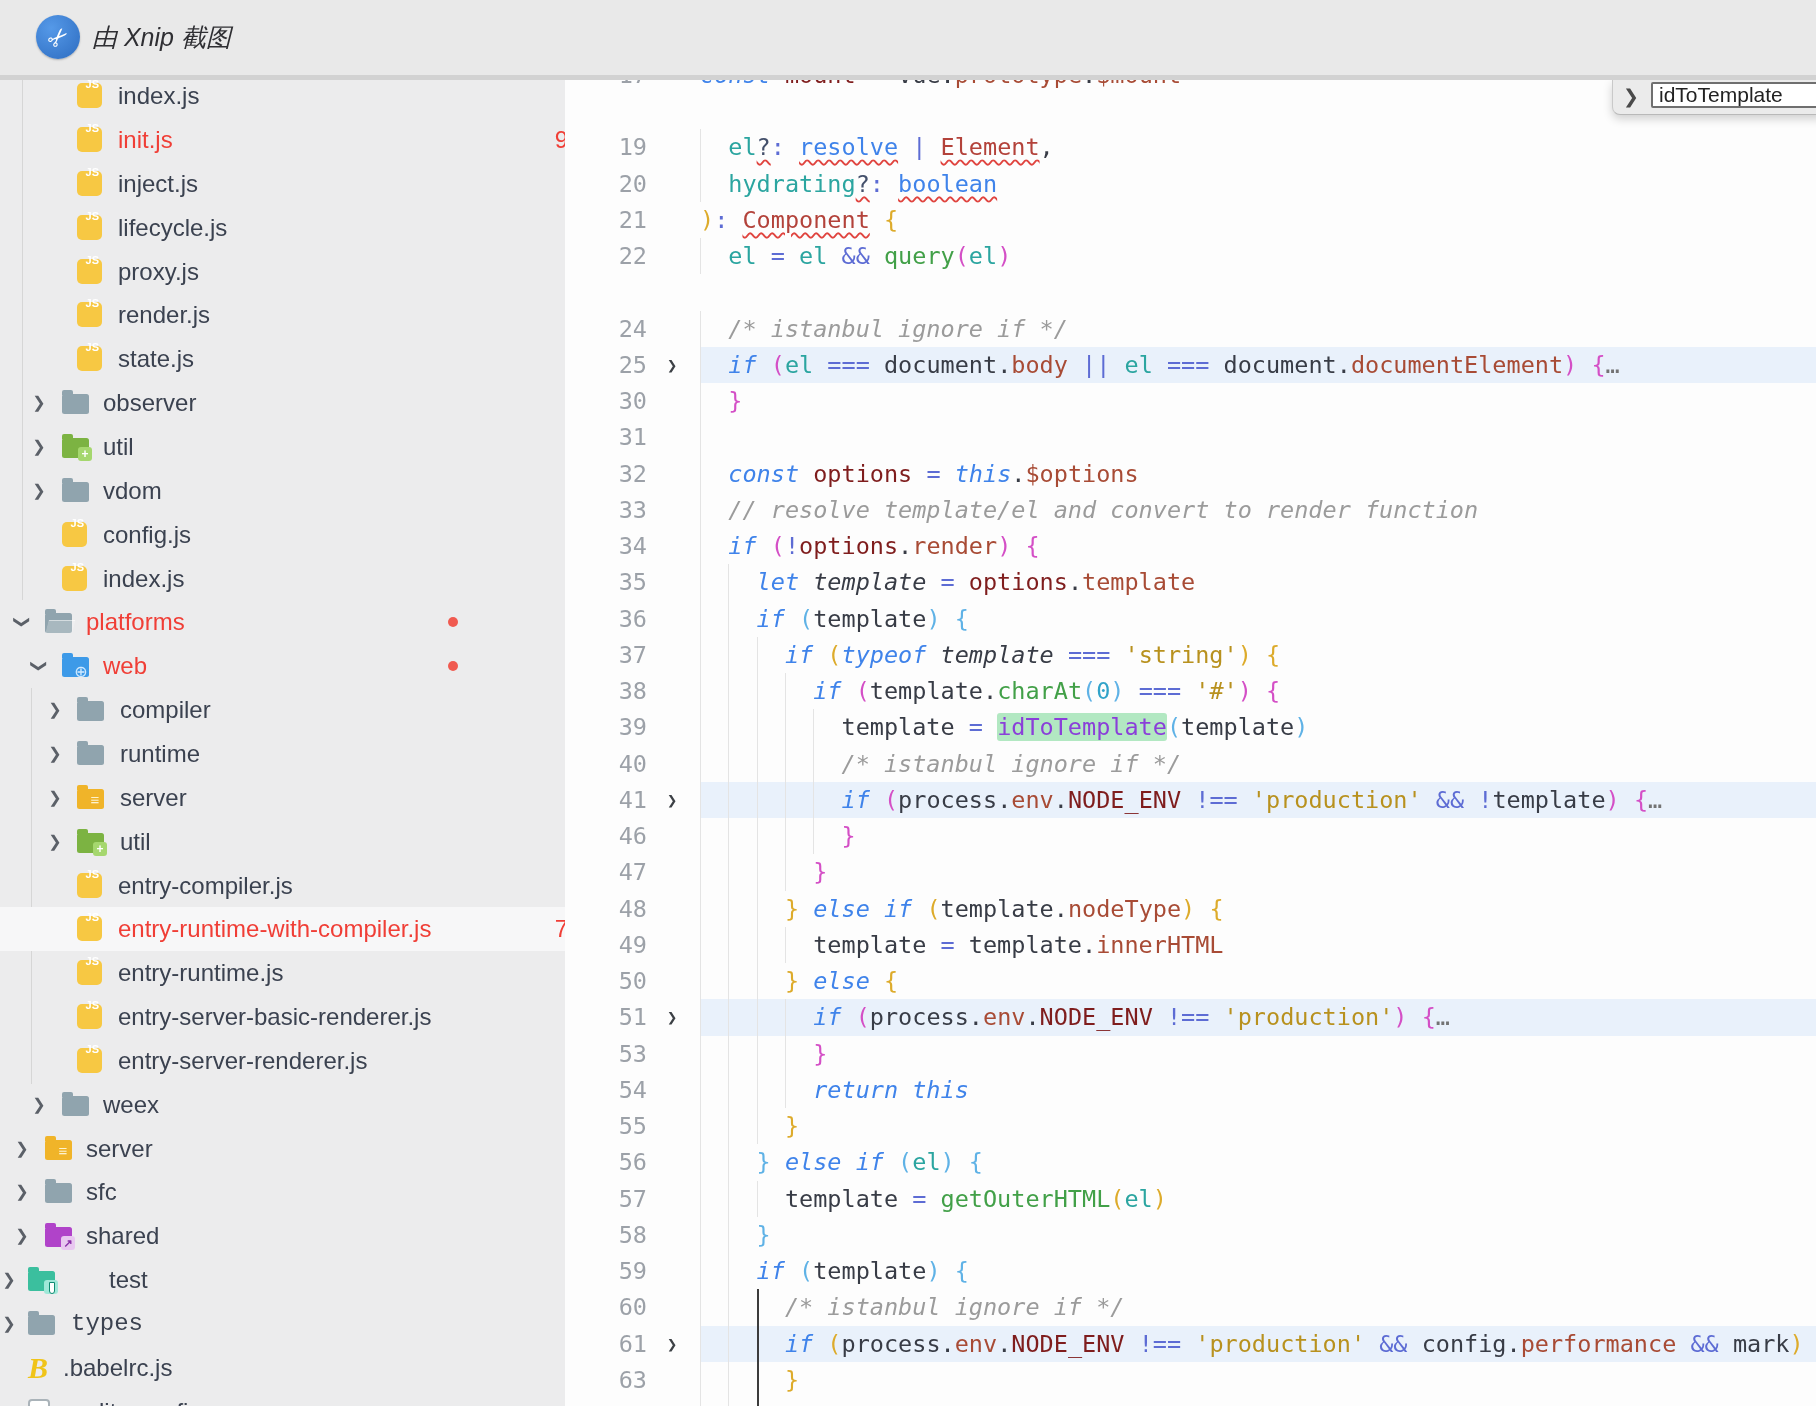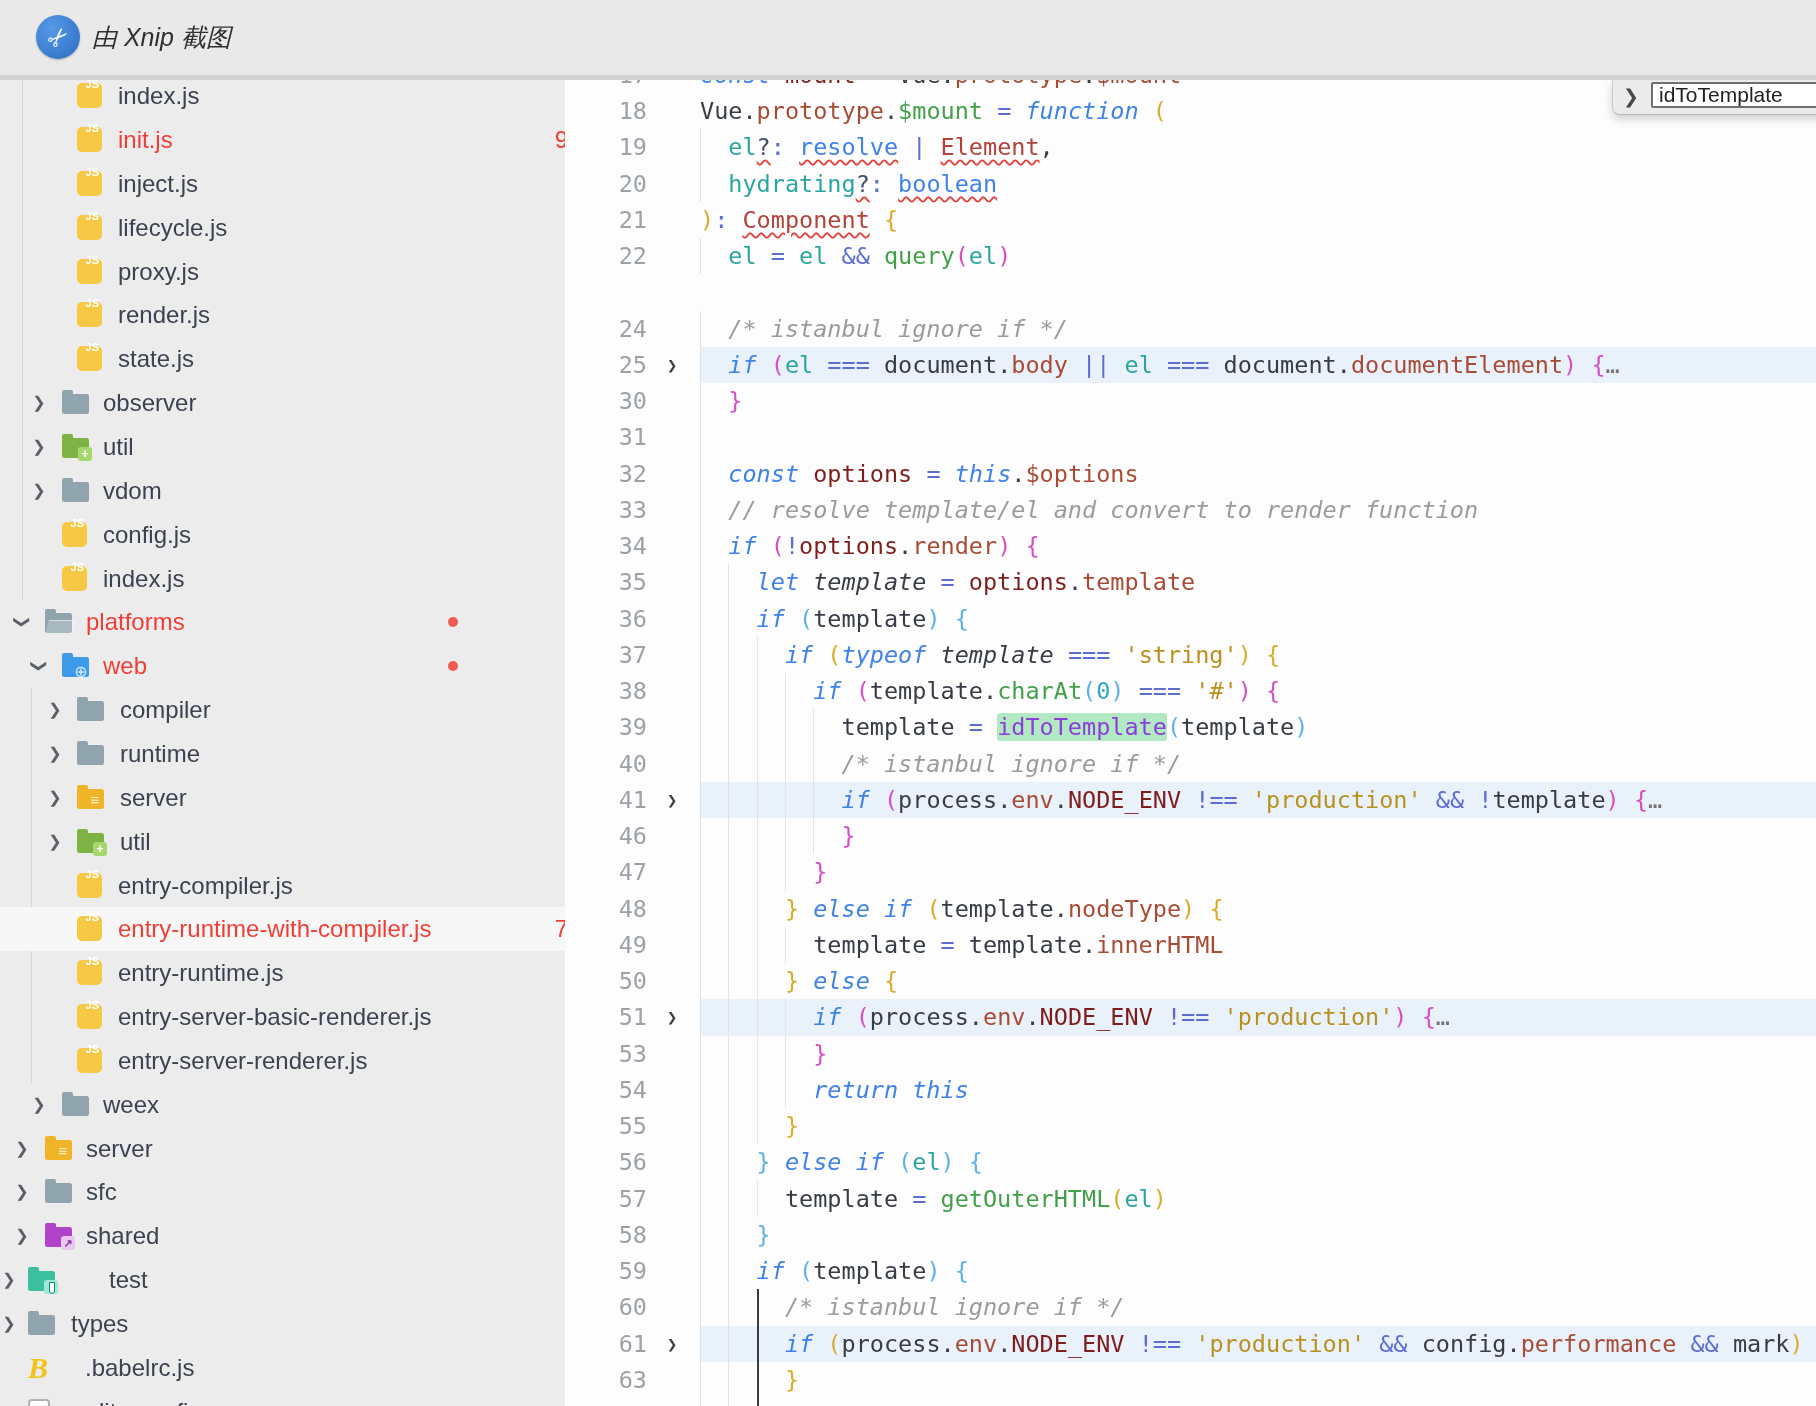--- a/index.html
+++ b/index.html
@@ -245,36 +245,35 @@
           <div class="ticon ico-folder fc-teal" style="left: 28px;">
             <span class="fb fb-tube">
               <i></i>
             </span>
           </div>
           <div class="tlabel" style="left: 77px; margin-left: 32px;">test</div>
         </div>
         <div class="trow" style="top: 1302px;">
           <div class="tchev" style="left: 0px;">❯</div>
           <div class="ticon ico-folder fc-gray" style="left: 28px;"></div>
-          <div class="tlabel" style="left: 71px;">types</div>
+          <div class="tlabel" style="left: 71px; font-family: Liberation Mono, monospace;">types</div>
         </div>
         <div class="trow" style="top: 1345.85px;">
           <div class="ticon ico-babel" style="left: 28px;">B</div>
-          <div class="tlabel" style="left: 85px;">.babelrc.js</div>
+          <div class="tlabel" style="left: 63px;">.babelrc.js</div>
         </div>
         <div class="trow" style="top: 1389.7px;">
           <div class="ticon ico-plain" style="left: 28px;"></div>
           <div class="tlabel" style="left: 71px;">.editorconfig</div>
         </div>
       </div>
   </div>
 
   <div id="codearea">
       <div class="crow" style="top: -23.1px;"><span class="lnum">17</span><span class="ctext"><span class="cd-kw">const </span><span class="cd-pu">mount</span><span class="cd-op"> = </span><span class="cd-id">Vue</span><span class="cd-id">.</span><span class="cd-pr">prototype</span><span class="cd-id">.</span><span class="cd-pr">$mount</span></span></div>
-      <div class="crow" style="top: 13.15px;"><span class="lnum">18</span><span class="ctext"><span class="cd-id">Vue</span><span class="cd-id">.</span><span class="cd-pr">prototype</span><span class="cd-id">.</span><span class="cd-fn">$mount</span><span class="cd-op"> = </span><span class="cd-kw">function </span><span class="cd-c0">(</span></span></div>
       <div class="crow" style="top: 49.4px;"><span class="lnum">19</span><i class="cguide" style="left: 135px;"></i><span class="ctext"><span class="cd-id">  </span><span class="cd-tn">el</span><span class="cd-wq">?</span><span class="cd-op">: </span><span class="cd-wb">resolve</span><span class="cd-op"> | </span><span class="cd-wr">Element</span><span class="cd-id">,</span></span></div>
       <div class="crow" style="top: 85.65px;"><span class="lnum">20</span><i class="cguide" style="left: 135px;"></i><span class="ctext"><span class="cd-id">  </span><span class="cd-tn">hydrating</span><span class="cd-wq">?</span><span class="cd-op">: </span><span class="cd-wb">boolean</span></span></div>
       <div class="crow" style="top: 121.9px;"><span class="lnum">21</span><span class="ctext"><span class="cd-c0">)</span><span class="cd-op">: </span><span class="cd-wr">Component</span><span class="cd-id"> </span><span class="cd-c0">{</span></span></div>
       <div class="crow" style="top: 158.15px;"><span class="lnum">22</span><i class="cguide" style="left: 135px;"></i><span class="ctext"><span class="cd-id">  </span><span class="cd-tn">el</span><span class="cd-op"> = </span><span class="cd-tn">el</span><span class="cd-op"> &amp;&amp; </span><span class="cd-fn">query</span><span class="cd-c1">(</span><span class="cd-tn">el</span><span class="cd-c1">)</span></span></div>
       <div class="crow" style="top: 230.65px;"><span class="lnum">24</span><i class="cguide" style="left: 135px;"></i><span class="ctext"><span class="cd-id">  </span><span class="cd-cm">/* istanbul ignore if */</span></span></div>
       <div class="crow hl" style="top: 266.9px;"><span class="lnum">25</span><span class="foldarrow">❯</span><i class="cguide" style="left: 135px;"></i><span class="ctext"><span class="cd-id">  </span><span class="cd-kw">if </span><span class="cd-c1">(</span><span class="cd-tn">el</span><span class="cd-op"> === </span><span class="cd-id">document</span><span class="cd-id">.</span><span class="cd-pr">body</span><span class="cd-op"> || </span><span class="cd-tn">el</span><span class="cd-op"> === </span><span class="cd-id">document</span><span class="cd-id">.</span><span class="cd-pr">documentElement</span><span class="cd-c1">)</span><span class="cd-id"> </span><span class="cd-c1">{</span><span class="cd-fd">…</span></span></div>
       <div class="crow" style="top: 303.15px;"><span class="lnum">30</span><i class="cguide" style="left: 135px;"></i><span class="ctext"><span class="cd-id">  </span><span class="cd-c1">}</span></span></div>
       <div class="crow" style="top: 339.4px;"><span class="lnum">31</span><i class="cguide" style="left: 135px;"></i><span class="ctext"></span></div>
       <div class="crow" style="top: 375.65px;"><span class="lnum">32</span><i class="cguide" style="left: 135px;"></i><span class="ctext"><span class="cd-id">  </span><span class="cd-kw">const </span><span class="cd-pu">options</span><span class="cd-op"> = </span><span class="cd-kw">this</span><span class="cd-id">.</span><span class="cd-pr">$options</span></span></div>
       <div class="crow" style="top: 411.9px;"><span class="lnum">33</span><i class="cguide" style="left: 135px;"></i><span class="ctext"><span class="cd-id">  </span><span class="cd-cm">// resolve template/el and convert to render function</span></span></div>

